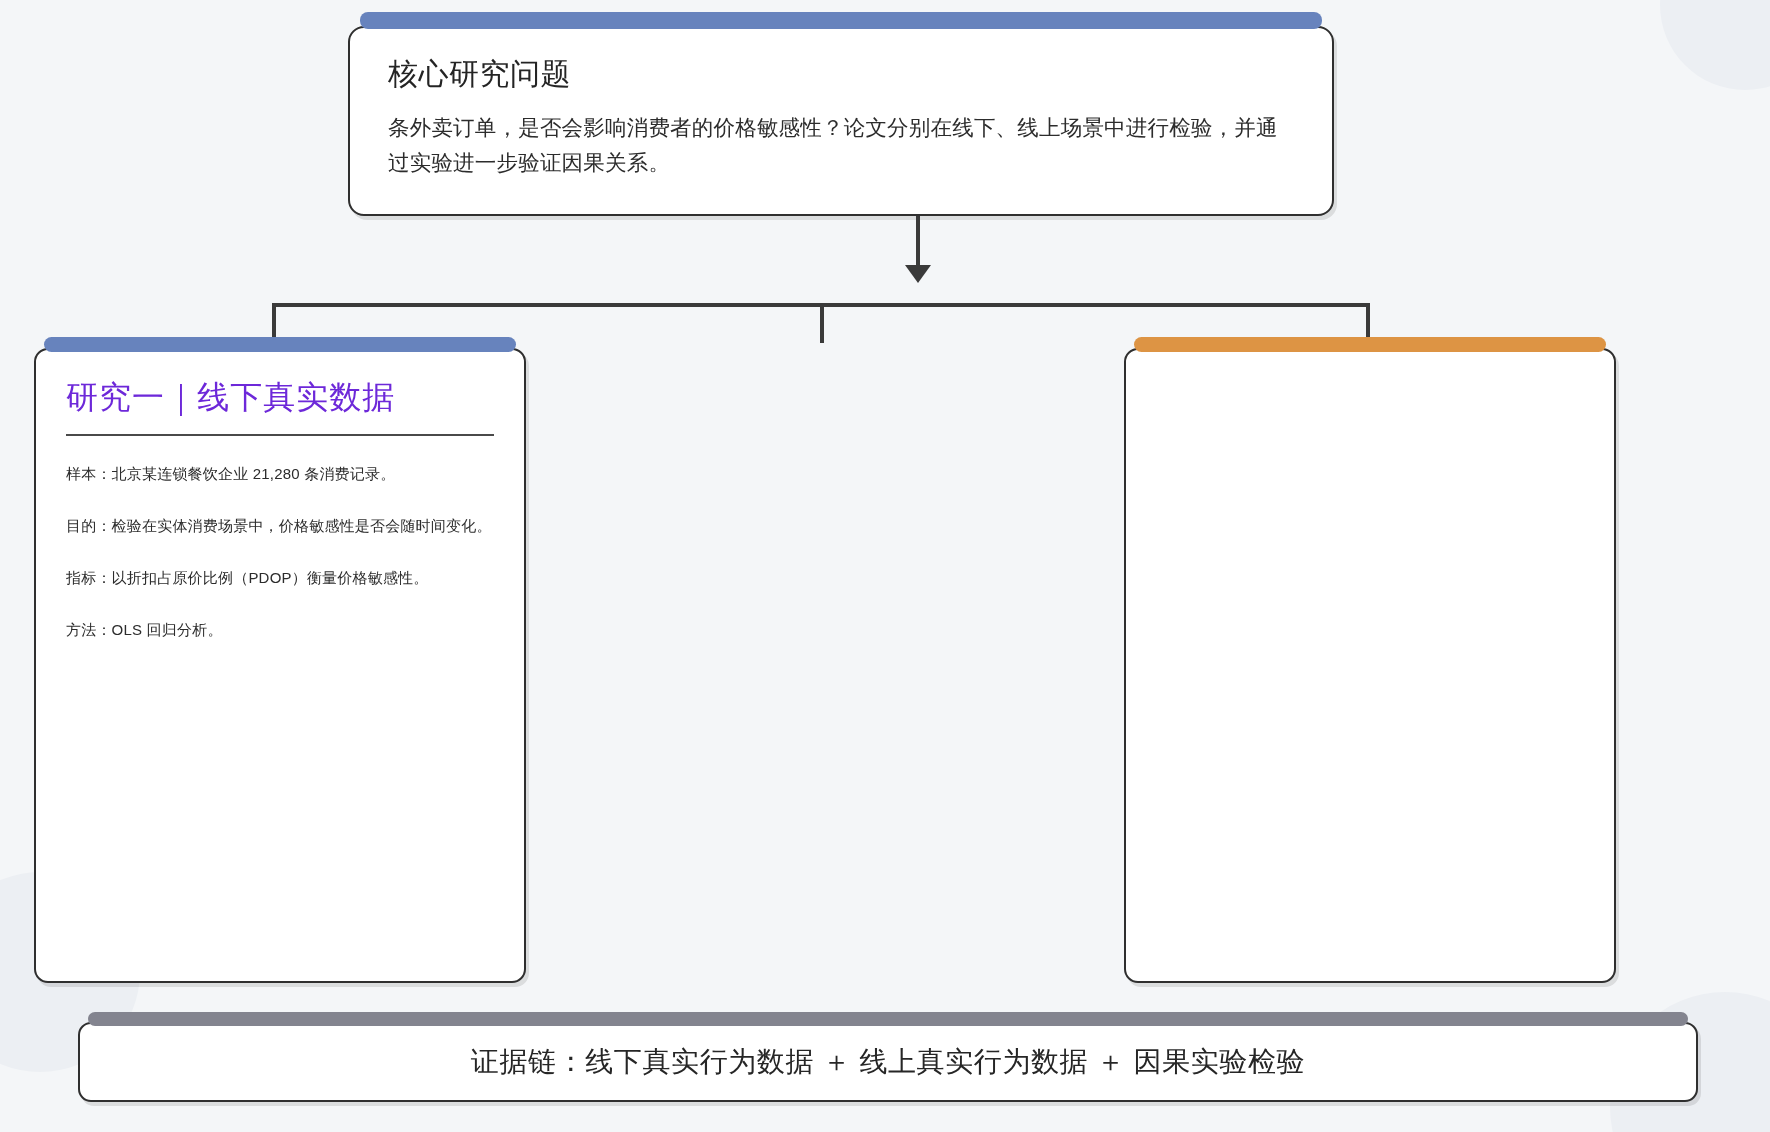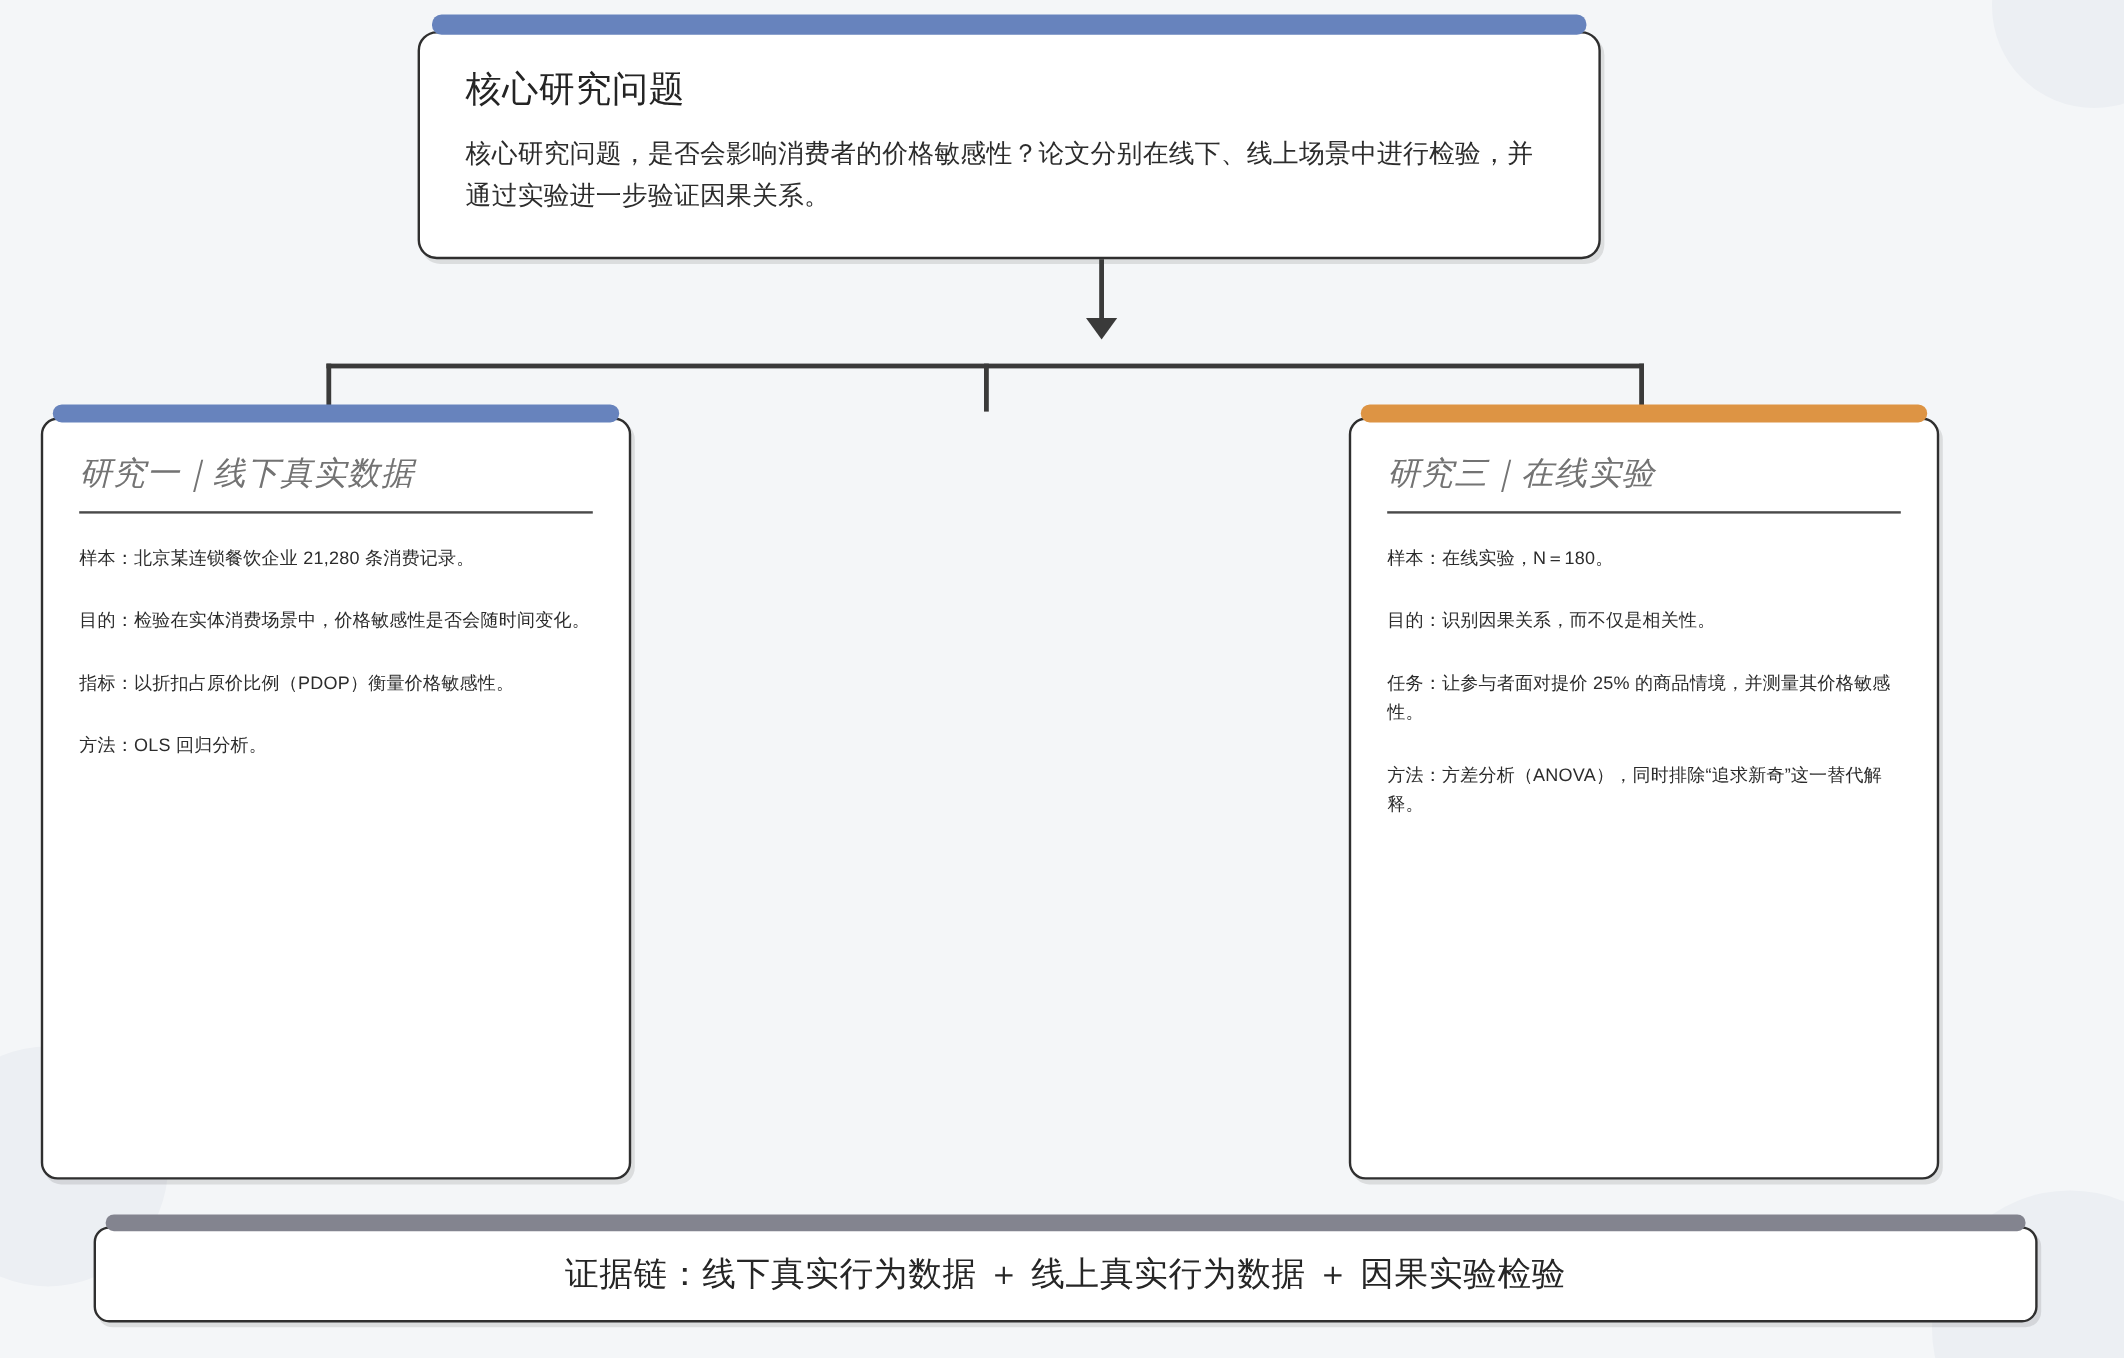--- a/index.html
+++ b/index.html
@@ -97,26 +97,25 @@
     top: 348px;
     width: 492px;
     height: 635px;
   }
   #study-card-1 { left: 34px; }
   #study-card-2 { left: 580px; }
   #study-card-3 { left: 1124px; }
 
   .study-inner { padding: 26px 30px 0 30px; }
   .study-title {
-    font-size: 27px;
+    font-size: 32px;
     font-weight: 400;
     letter-spacing: 1px;
-    color: #737373;
+    color: #6d28d9;
     white-space: nowrap;
-    font-style: italic;
   }
   .study-rule {
     height: 1.5px;
     background: #4a4a4a;
     margin: 14px 0 26px 0;
   }
   .study-line {
     font-size: 15px;
     line-height: 1.62;
     color: #2c2c2c;
@@ -149,21 +148,21 @@
 <div class="bg-blob blob-tr"></div>
 <div class="bg-blob blob-br"></div>
 <div class="bg-blob blob-bl"></div>
 
 <div class="canvas">
 
   <div class="card" id="root-node">
     <div class="card-accent" style="background: rgb(103, 131, 189);"></div>
     <div class="root-inner">
       <div class="root-title">核心研究问题</div>
-      <div class="root-desc">核心研究问题，是否会影响消费者的价格敏感性？论文分别在线下、线上场景中进行检验，并通过实验进一步验证因果关系。</div>
+      <div class="root-desc">条外卖订单，是否会影响消费者的价格敏感性？论文分别在线下、线上场景中进行检验，并通过实验进一步验证因果关系。</div>
     </div>
   </div>
 
   <div class="conn" id="conn-stem"></div>
   <div id="conn-arrow"></div>
   <div class="conn" id="conn-bus"></div>
   <div class="conn" id="conn-drop-1"></div>
   <div class="conn" id="conn-drop-2"></div>
   <div class="conn" id="conn-drop-3"></div>
 
@@ -175,28 +174,20 @@
       <div class="study-line">样本：北京某连锁餐饮企业 21,280 条消费记录。</div>
       <div class="study-line">目的：检验在实体消费场景中，价格敏感性是否会随时间变化。</div>
       <div class="study-line">指标：以折扣占原价比例（PDOP）衡量价格敏感性。</div>
       <div class="study-line">方法：OLS 回归分析。</div>
     </div>
   </div>
 
 
   <div class="card study-card" id="study-card-3">
     <div class="card-accent" style="background: rgb(221, 148, 68);"></div>
-    <div class="study-inner">
-      <div class="study-title">研究三｜在线实验</div>
-      <div class="study-rule"></div>
-      <div class="study-line">样本：在线实验，N＝180。</div>
-      <div class="study-line">目的：识别因果关系，而不仅是相关性。</div>
-      <div class="study-line">任务：让参与者面对提价 25% 的商品情境，并测量其价格敏感性。</div>
-      <div class="study-line">方法：方差分析（ANOVA），同时排除“追求新奇”这一替代解释。</div>
-    </div>
   </div>
 
   <div class="card" id="footer-node">
     <div class="card-accent" style="background: rgb(131, 132, 143);"></div>
     <div class="footer-text">证据链：线下真实行为数据 ＋ 线上真实行为数据 ＋ 因果实验检验</div>
   </div>
 
 </div>
 
 </body></html>

